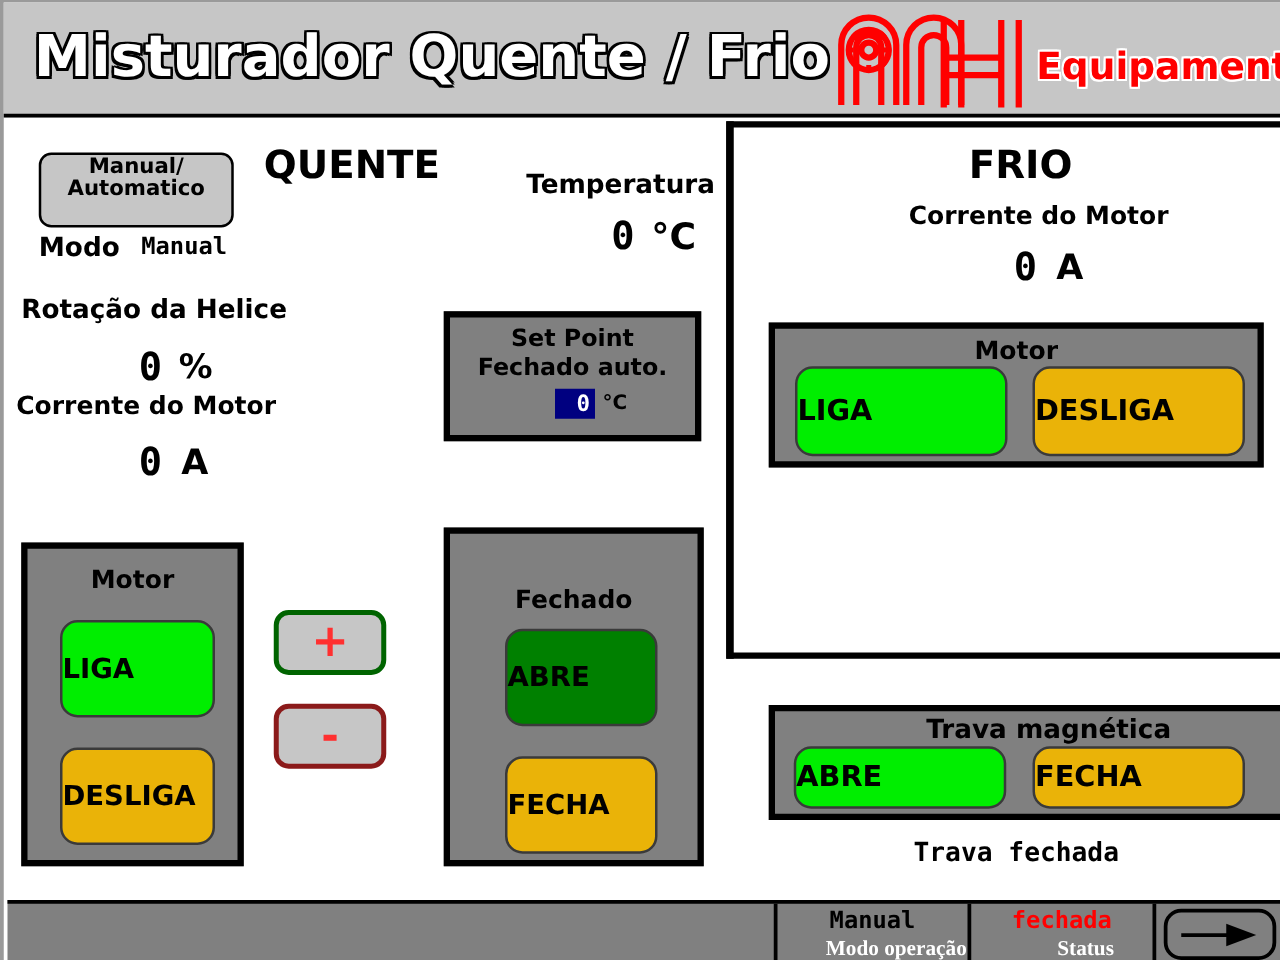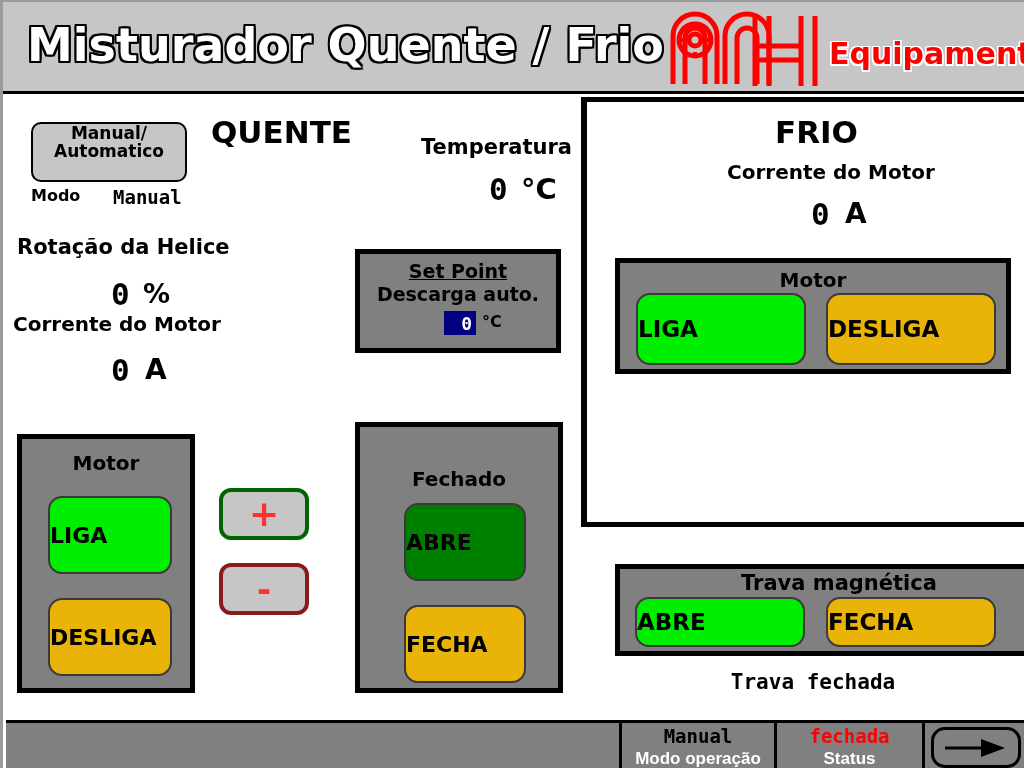--- a/index.html
+++ b/index.html
@@ -62,21 +62,21 @@
          padding-right:4px;box-sizing:border-box;cursor:text;}
 
   
   .statusbar{position:absolute;left:3px;top:718px;width:1021px;height:50px;background:#808080;
              border-top:3px solid #000;box-sizing:border-box;}
   .cell{position:absolute;top:0;height:47px;box-sizing:border-box;
         border-left:3px solid #000;}
   .cell .line1{position:absolute;width:100%;text-align:center;top:2px;
                font-family:"DejaVu Sans Mono",monospace;font-weight:bold;font-size:19px;color:#000;}
   .cell .line2{position:absolute;width:100%;text-align:center;top:26px;
-               font-family:Liberation Sans, sans-serif;font-weight:bold;font-size:17px;color:#ffffff;}
+               font-family:Liberation Serif, serif;font-weight:bold;font-size:17px;color:#ffffff;margin-left:19px;}
   .cell .line1.alarm{color:#ff0000;}
   .navbtn{position:absolute;background:#808080;border:3px solid #000;border-radius:14px;
           box-sizing:border-box;display:flex;align-items:center;justify-content:center;cursor:pointer;}
 </style>
 </head>
 <body>
 
 <div id="screen">
 
   <div class="header">
@@ -118,38 +118,38 @@
 
   <div class="vdiv" style="left:578px;top:95px;width:6px;height:430px;"></div>
 
   <div class="lbl" style="left:208px;top:112px;font-size:31px;">QUENTE</div>
 
   <div class="btn gray" style="left:28px;top:120px;width:156px;height:60px;border-radius:10px;
        flex-direction:column;line-height:1.08;font-size:17px;">
     <span>Manual/</span>
     <span>Automatico</span>
   </div>
-  <div class="lbl" style="left:28px;top:184px;font-size:16px;">Modo</div>
+  <div class="lbl" style="left:28px;top:184px;font-size:21px;">Modo</div>
   <div class="mono" style="position:absolute;left:110px;top:184px;font-size:19px;">Manual</div>
 
   <div class="lbl" style="left:14px;top:233px;font-size:21px;">Rotação da Helice</div>
   <div class="lcd" style="position:absolute;left:108px;top:274px;font-size:31px;">0</div>
   <div class="lbl" style="left:140px;top:276px;font-size:27px;">%</div>
 
   <div class="lbl" style="left:10px;top:310px;font-size:20px;">Corrente do Motor</div>
   <div class="lcd" style="position:absolute;left:108px;top:350px;font-size:31px;">0</div>
   <div class="lbl" style="left:142px;top:351px;font-size:28px;">A</div>
 
   <div class="lbl" style="left:418px;top:133px;font-size:21px;">Temperatura</div>
   <div class="lcd" style="position:absolute;left:486px;top:169px;font-size:31px;">0</div>
   <div class="lbl" style="left:518px;top:170px;font-size:29px;">°C</div>
 
   <div class="group" style="left:352px;top:247px;width:206px;height:104px;">
-    <div class="group-title" style="top:6px;font-size:19px;text-decoration:underline;">Set Point</div>
-    <div class="group-title" style="top:29px;font-size:19px;">Descarga auto.</div>
+    <div class="group-title" style="top:6px;font-size:19px;">Set Point</div>
+    <div class="group-title" style="top:29px;font-size:19px;">Fechado auto.</div>
     <div class="field" style="left:84px;top:57px;width:32px;height:24px;font-size:18px;">0</div>
     <div class="lbl" style="left:122px;top:58px;font-size:16px;">°C</div>
   </div>
 
   <div class="group" style="left:14px;top:432px;width:178px;height:259px;">
     <div class="group-title" style="top:12px;font-size:20px;">Motor</div>
     <div class="btn green" style="left:26px;top:57px;width:124px;height:78px;font-size:22px;">LIGA</div>
     <div class="btn red" style="left:26px;top:159px;width:124px;height:78px;font-size:22px;">DESLIGA</div>
   </div>
 

